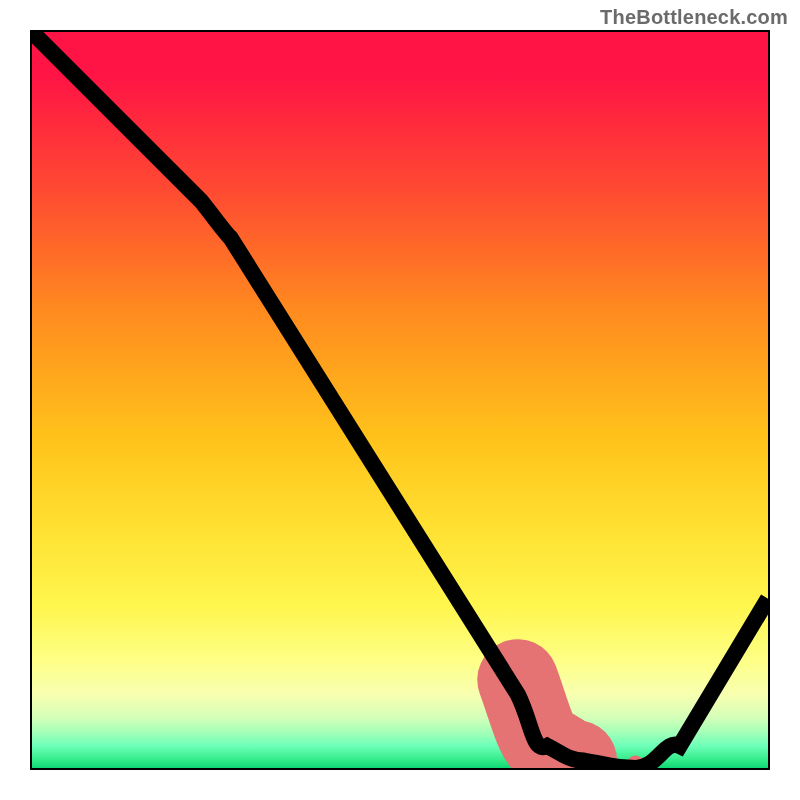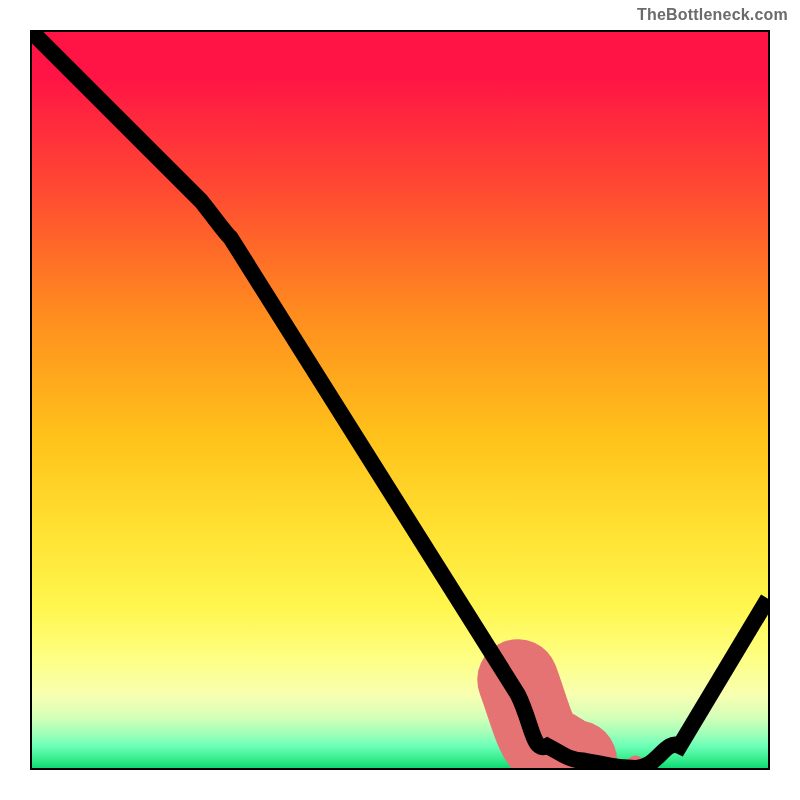--- a/index.html
+++ b/index.html
@@ -8,21 +8,21 @@
     width: 800px;
     height: 800px;
     background: #ffffff;
     overflow: hidden;
     font-family: Arial, Helvetica, sans-serif;
   }
   .watermark {
     position: absolute;
     top: 6px;
     right: 12px;
-    font-size: 16px;
+    font-size: 20px;
     font-weight: 600;
     color: #6b6b6b;
     letter-spacing: 0.2px;
     pointer-events: none;
   }
   .plot-frame {
     position: absolute;
     left: 30px;
     top: 30px;
     width: 740px;

